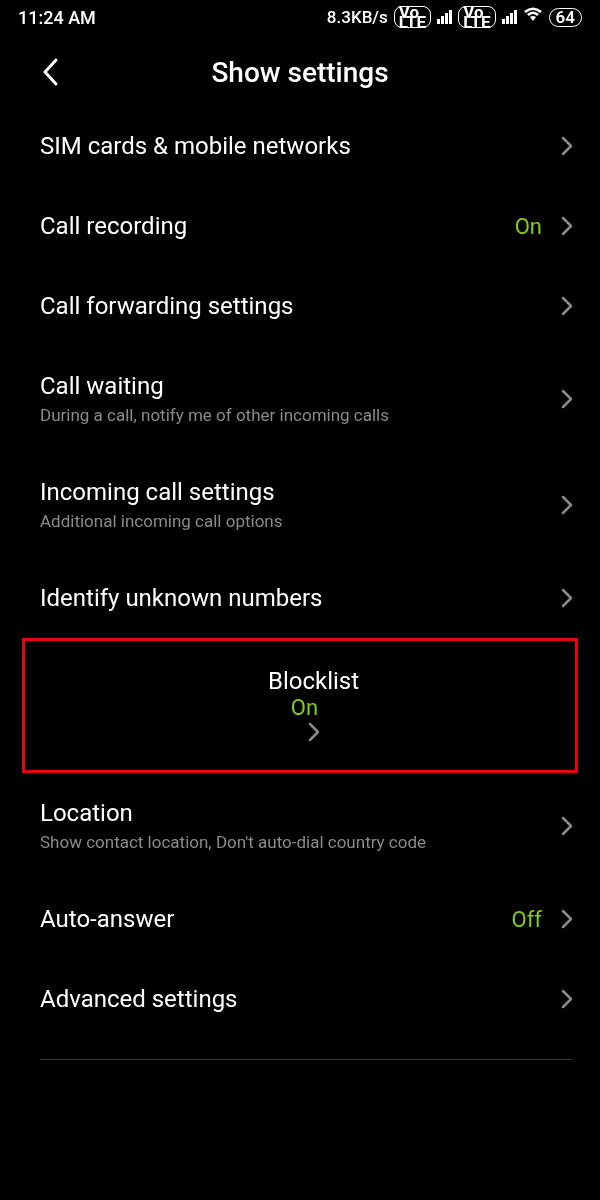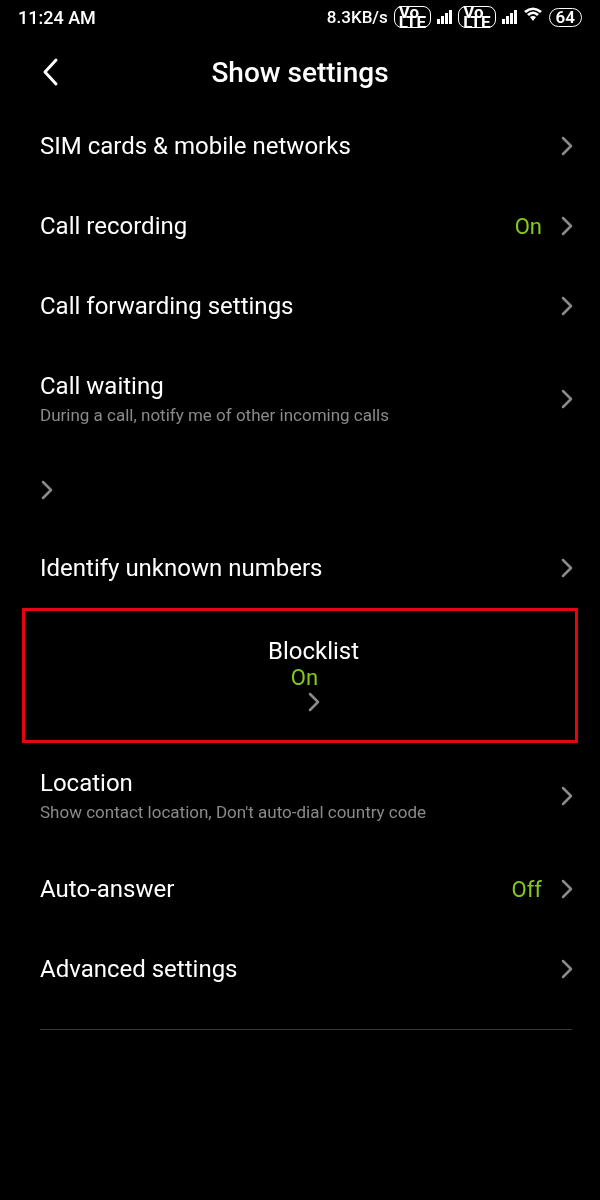--- a/index.html
+++ b/index.html
@@ -99,20 +99,24 @@
     <div class="item-text">
       <div class="item-title">Call waiting</div>
       <div class="item-sub">During a call, notify me of other incoming calls</div>
     </div>
     <svg class="chevron" width="14" height="24" viewBox="0 0 14 24">
         <path d="M3 4 L11 12 L3 20" stroke="#8a8a8a" stroke-width="2.5" fill="none" stroke-linecap="round" stroke-linejoin="round"></path>
       </svg>
   </div>
 
   <div class="item">
+    <div class="item-text">
+      <div class="item-title">Incoming call settings</div>
+      <div class="item-sub">Additional incoming call options</div>
+    </div>
     <svg class="chevron" width="14" height="24" viewBox="0 0 14 24">
         <path d="M3 4 L11 12 L3 20" stroke="#8a8a8a" stroke-width="2.5" fill="none" stroke-linecap="round" stroke-linejoin="round"></path>
       </svg>
   </div>
 
   <div class="item">
     <div class="item-text">
         <div class="item-title">Identify unknown numbers</div>
       </div>
     <svg class="chevron" width="14" height="24" viewBox="0 0 14 24">

